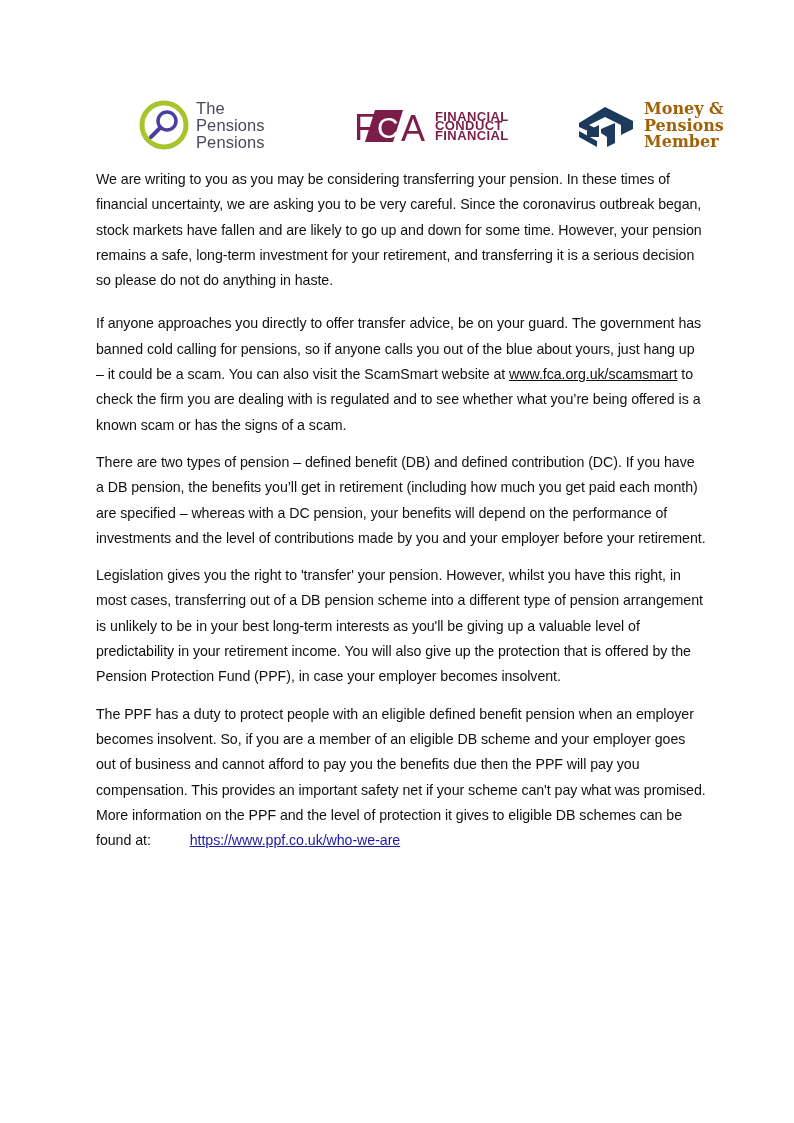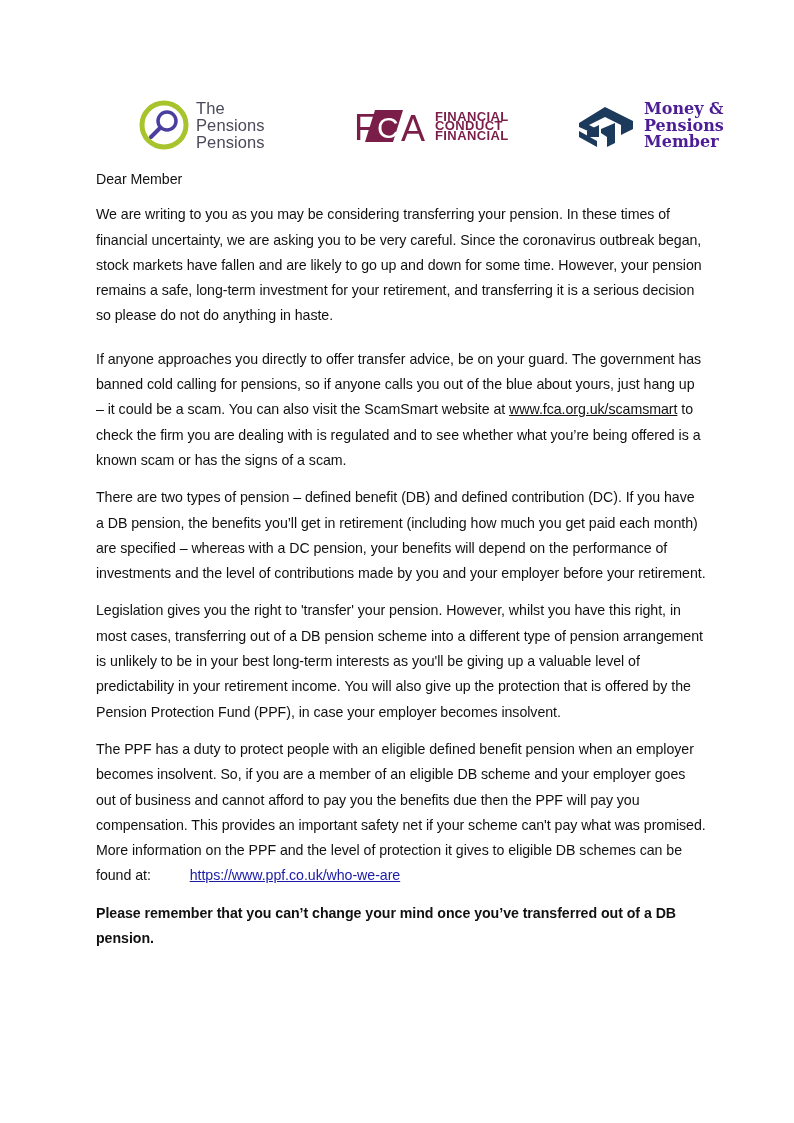--- a/index.html
+++ b/index.html
@@ -7,21 +7,21 @@
       width: 794px; height: 1123px; position: relative; overflow: hidden;
       font-family: "Liberation Sans", sans-serif; color: #111111;
     }
     .logos { position: absolute; top: 96px; left: 0; width: 794px; height: 64px; margin-left: 32px; }
     .logo { position: absolute; display: flex; align-items: center; }
     .tpr { left: 106px; top: 3px; }
     .tpr-text { margin-left: 6px; font-size: 16.5px; line-height: 17px; color: #4a4a5a; font-weight: normal; letter-spacing: 0.1px; }
     .fca { left: 321px; top: 12px; }
     .fca-text { margin-left: 6px; font-size: 13px; line-height: 9.6px; color: #7a1e49; font-weight: bold; letter-spacing: 0.4px; }
     .maps { left: 545px; top: 5px; }
-    .maps-text { margin-left: 7px; font-family: "DejaVu Serif", serif; font-size: 16px; line-height: 16.5px; color: #4c1d95; font-weight: bold; }
+    .maps-text { margin-left: 7px; font-family: "DejaVu Serif", serif; font-size: 16px; line-height: 16.5px; color: #a16207; font-weight: bold; }
     .content { position: absolute; left: 96px; top: 167px; width: 610px; font-size: 14.2px; line-height: 25.3px; letter-spacing: -0.05px; }
     .content p { margin: 0 0 12px 0; }
     .content p.salutation { margin-bottom: 10px; }
     .content p.gap { margin-bottom: 18px; }
     a.link-black { color: #111111; text-decoration: underline; }
     a.link-blue { color: #1a1aa6; text-decoration: underline; padding-left: 35px; }
     .bold { font-weight: bold; }
   </style>
 </head>
 <body>
@@ -63,20 +63,18 @@
     </svg>
     <div class="maps-text">
       <div>Money &amp;</div>
       <div>Pensions</div>
       <div>Member</div>
     </div>
   </div>
 </div>
 
 <div class="content">
-  <p class="salutation">Dear Member</p>
   <p class="gap">We are writing to you as you may be considering transferring your pension. In these times of financial uncertainty, we are asking you to be very careful. Since the coronavirus outbreak began, stock markets have fallen and are likely to go up and down for some time. However, your pension remains a safe, long-term investment for your retirement, and transferring it is a serious decision so please do not do anything in haste.</p>
   <p><span>If anyone approaches you directly to offer transfer advice, be on your guard. The government has banned cold calling for pensions, so if anyone calls you out of the blue about yours, just hang up – it could be a scam.  You can also visit the ScamSmart website at </span><a class="link-black" href="#">www.fca.org.uk/scamsmart</a><span> to check the firm you are dealing with is regulated and to see whether what you’re being offered is a known scam or has the signs of a scam.</span></p>
   <p>There are two types of pension – defined benefit (DB) and defined contribution (DC). If you have a DB pension, the benefits you’ll get in retirement (including how much you get paid each month) are specified – whereas with a DC pension, your benefits will depend on the performance of investments and the level of contributions made by you and your employer before your retirement.</p>
   <p>Legislation gives you the right to 'transfer' your pension. However, whilst you have this right, in most cases, transferring out of a DB pension scheme into a different type of pension arrangement is unlikely to be in your best long-term interests as you'll be giving up a valuable level of predictability in your retirement income. You will also give up the protection that is offered by the Pension Protection Fund (PPF), in case your employer becomes insolvent.</p>
   <p><span>The PPF has a duty to protect people with an eligible defined benefit pension when an employer becomes insolvent. So, if you are a member of an eligible DB scheme and your employer goes out of business and cannot afford to pay you the benefits due then the PPF will pay you compensation. This provides an important safety net if your scheme can't pay what was promised. More information on the PPF and the level of protection it gives to eligible DB schemes can be found at: </span><a class="link-blue" href="#">https://www.ppf.co.uk/who-we-are</a></p>
-  <p class="bold">Please remember that you can’t change your mind once you’ve transferred out of a DB pension.</p>
 </div>
 
 </body></html>

